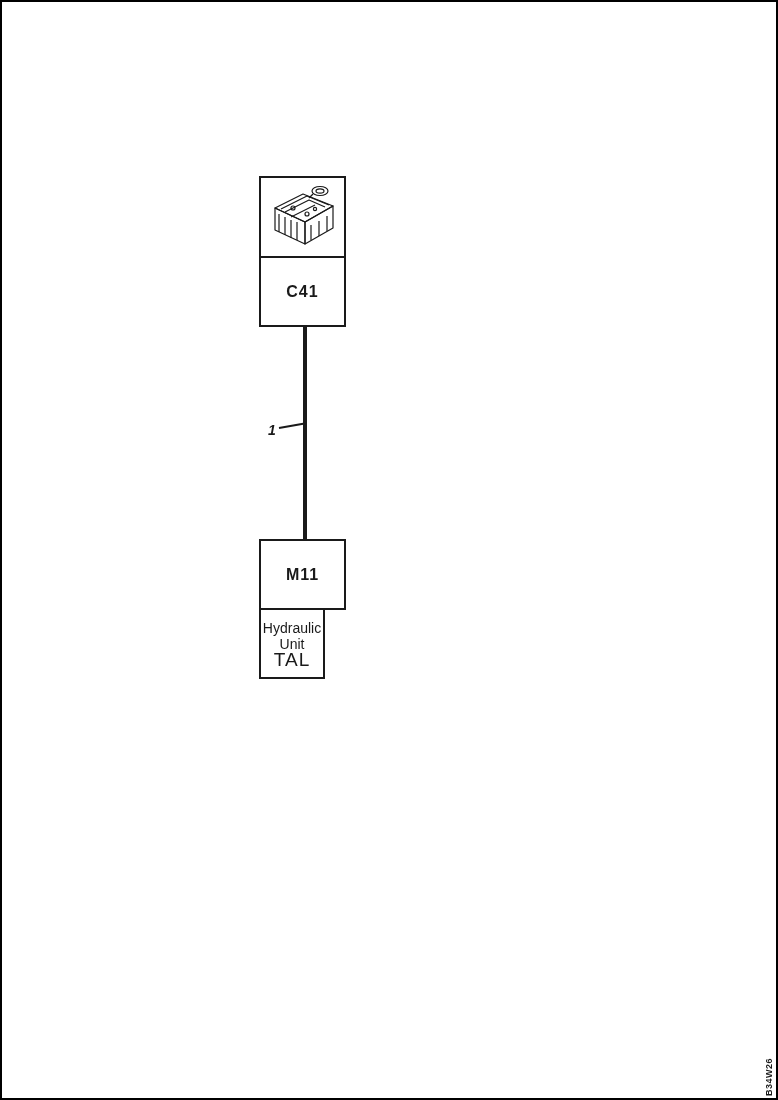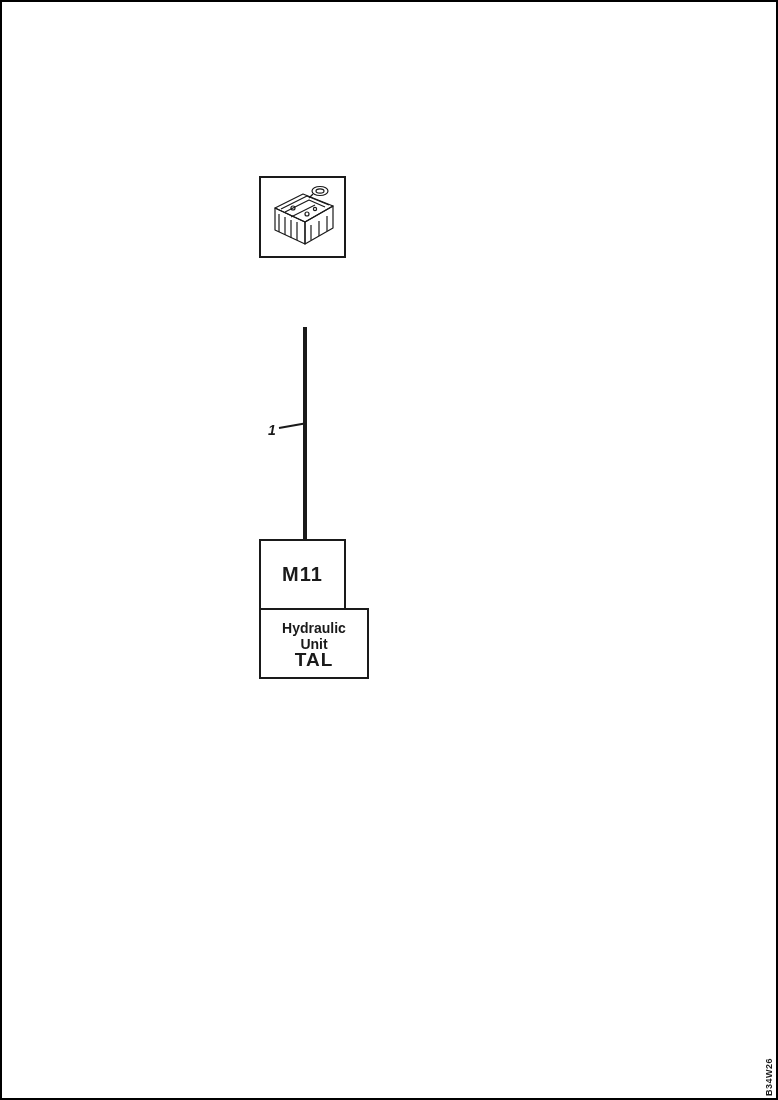--- a/index.html
+++ b/index.html
@@ -69,32 +69,32 @@
     height: 2px;
     background: #1a1a1a;
     transform: rotate(-10deg);
     transform-origin: left center;
   }
   .component-label-box {
     left: 257px;
     top: 537px;
     width: 87px;
     height: 71px;
-    font-size: 20px;
+    font-size: 16px;
     font-weight: bold;
     color: #1a1a1a;
     letter-spacing: 1px;
   }
   .component-name-box {
     left: 257px;
     top: 606px;
-    width: 110px;
+    width: 66px;
     height: 71px;
     font-size: 14px;
-    font-weight: bold;
+    font-weight: normal;
     color: #1a1a1a;
     line-height: 16px;
     flex-direction: column;
     padding: 2px;
   }
   .component-name-box .code-line {
     font-size: 19px;
     letter-spacing: 1px;
   }
   .figure-code {
@@ -146,20 +146,23 @@
         <line class="stroke" x1="28" y1="42" x2="28" y2="60"></line>
         <line class="stroke" x1="34" y1="44" x2="34" y2="62"></line>
 
         <line class="stroke" x1="48" y1="47" x2="48" y2="62"></line>
         <line class="stroke" x1="56" y1="43" x2="56" y2="58"></line>
         <line class="stroke" x1="64" y1="38" x2="64" y2="53"></line>
       </svg>
     </span>
   </div>
 
+  <div class="box connector-label-box">
+    <span>C41</span>
+  </div>
 
   <div class="wire"></div>
   <div class="leader-line"></div>
   <span class="wire-label">1</span>
 
   <div class="box component-label-box">
     <span>M11</span>
   </div>
 
   <div class="box component-name-box">

